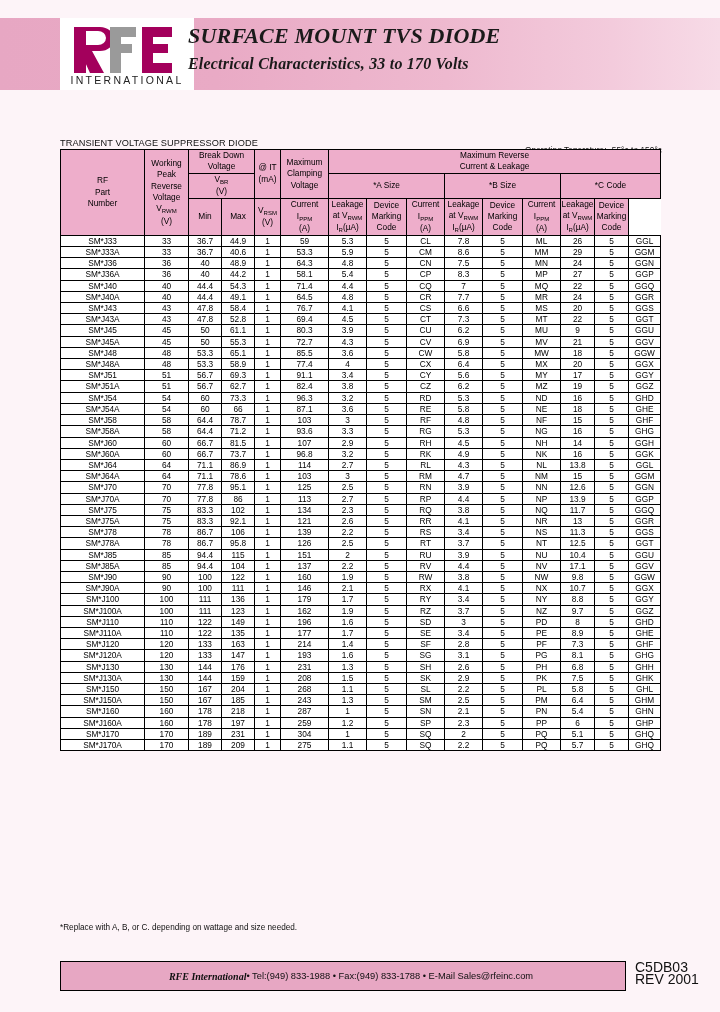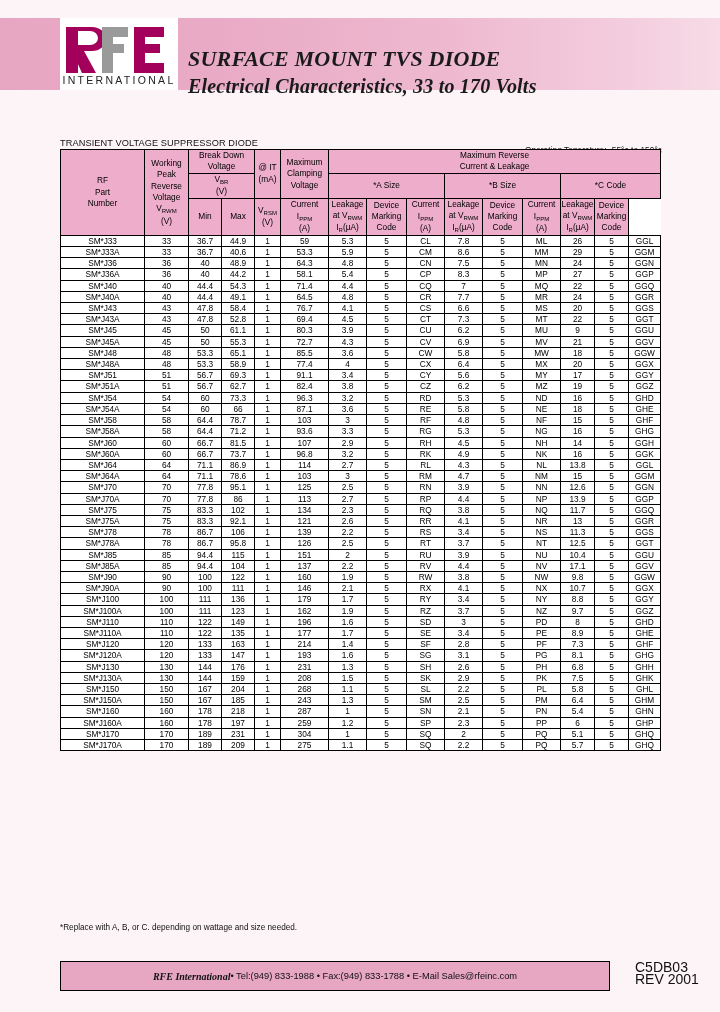--- a/index.html
+++ b/index.html
@@ -11,38 +11,38 @@
     overflow:hidden;
   }
   .page{position:relative;width:720px;height:1012px;background:#fdf4f8;}
 
   
   .header-band{
     position:absolute;left:0;top:18px;width:720px;height:72px;
     background:linear-gradient(to right,#e7a7c3 0%,#e9aac5 30%,#eeb9cf 62%,#f3cbdc 85%,#f7dbe7 100%);
   }
   .logo{
-    position:absolute;left:60px;top:18px;width:118px;height:72px;
+    position:absolute;left:60px;top:18px;width:134px;height:72px;
     background:#ffffff;
     display:flex;flex-direction:column;justify-content:center;align-items:center;
   }
   .logo-letters{position:relative;width:114px;height:50px;margin-top:2px;}
   .logo-letters svg{display:block;}
   .logo-intl{
     font-size:10.5px;letter-spacing:2.3px;color:#222;
     font-family:"Liberation Sans",sans-serif;
     margin-top:-1px;
   }
   .title-wrap{
     position:absolute;left:188px;top:22px;width:520px;
     font-family:"Liberation Serif",serif;
-    font-style:italic;font-weight:bold;color:#1a1a1a;margin-top:23px;
+    font-style:italic;font-weight:bold;color:#1a1a1a;
   }
   .title-1{font-size:22px;line-height:27px;letter-spacing:0.2px;}
-  .title-2{font-size:20px;line-height:29px;letter-spacing:0.2px;font-family:Liberation Serif, serif;}
+  .title-2{font-size:16px;line-height:29px;letter-spacing:0.2px;font-family:Liberation Serif, serif;}
 
   
   .cap-left{
     position:absolute;left:60px;top:138px;font-size:9.2px;color:#111;
     letter-spacing:0.1px;
   }
   .cap-right{
     position:absolute;right:58px;top:146px;font-size:8.2px;color:#111;
     letter-spacing:0.1px;text-align:right;
   }
@@ -78,21 +78,21 @@
 
   .footnote{
     position:absolute;left:60px;top:899px;font-size:8.2px;color:#111;margin-top:24px;
   }
 
   
   .footer-band{
     position:absolute;left:60px;top:961px;width:548px;height:28px;
     background:#e7a7c3;border:1.4px solid #000;
     display:flex;align-items:center;justify-content:center;
-    font-size:9.3px;color:#101010;
+    font-size:9.3px;color:#101010;padding-left:16px;
   }
   .footer-band b{font-style:italic;font-family:"Liberation Serif",serif;font-size:10px;}
   .rev{
     position:absolute;left:635px;top:961px;font-size:14px;color:#111;line-height:12px;
   }
 </style>
 </head>
 <body>
 
 <div class="page">

